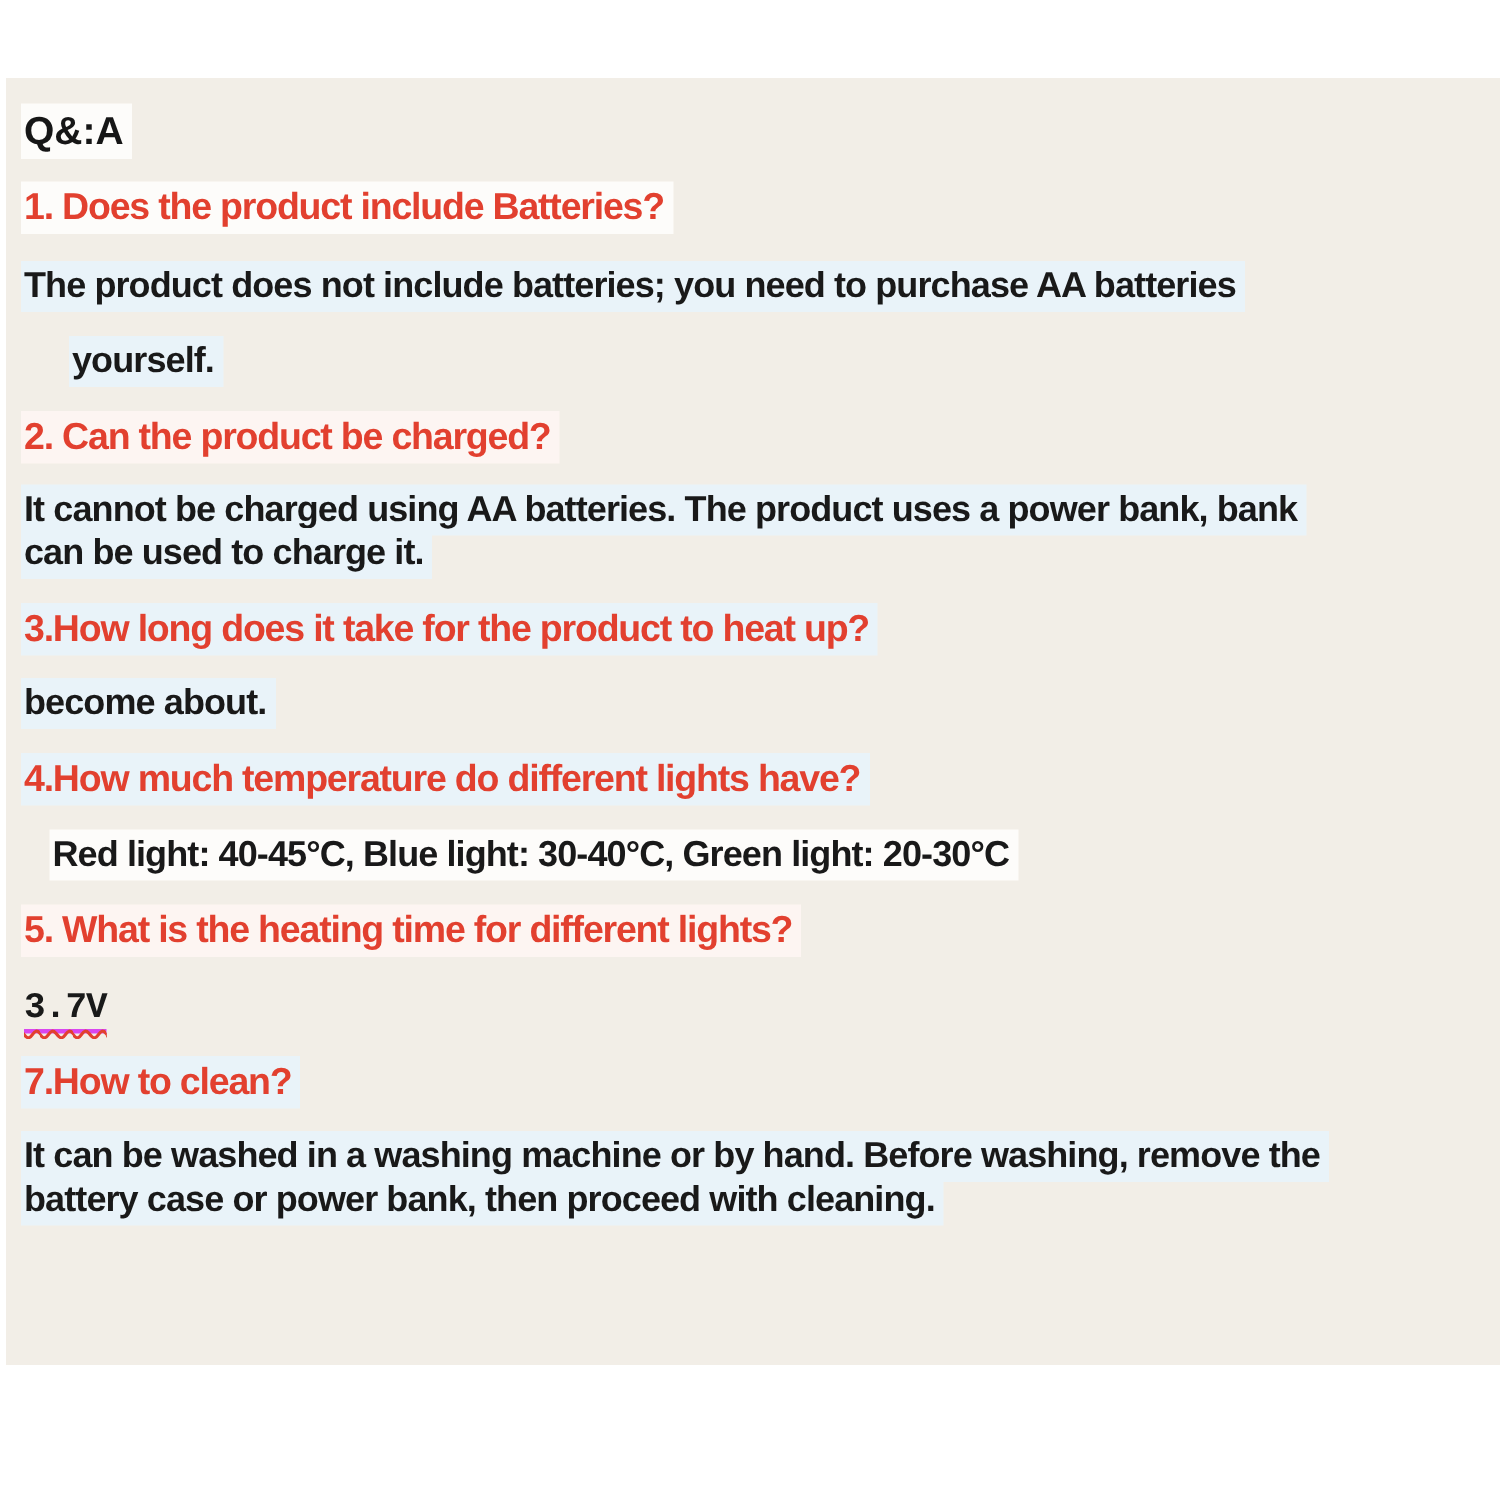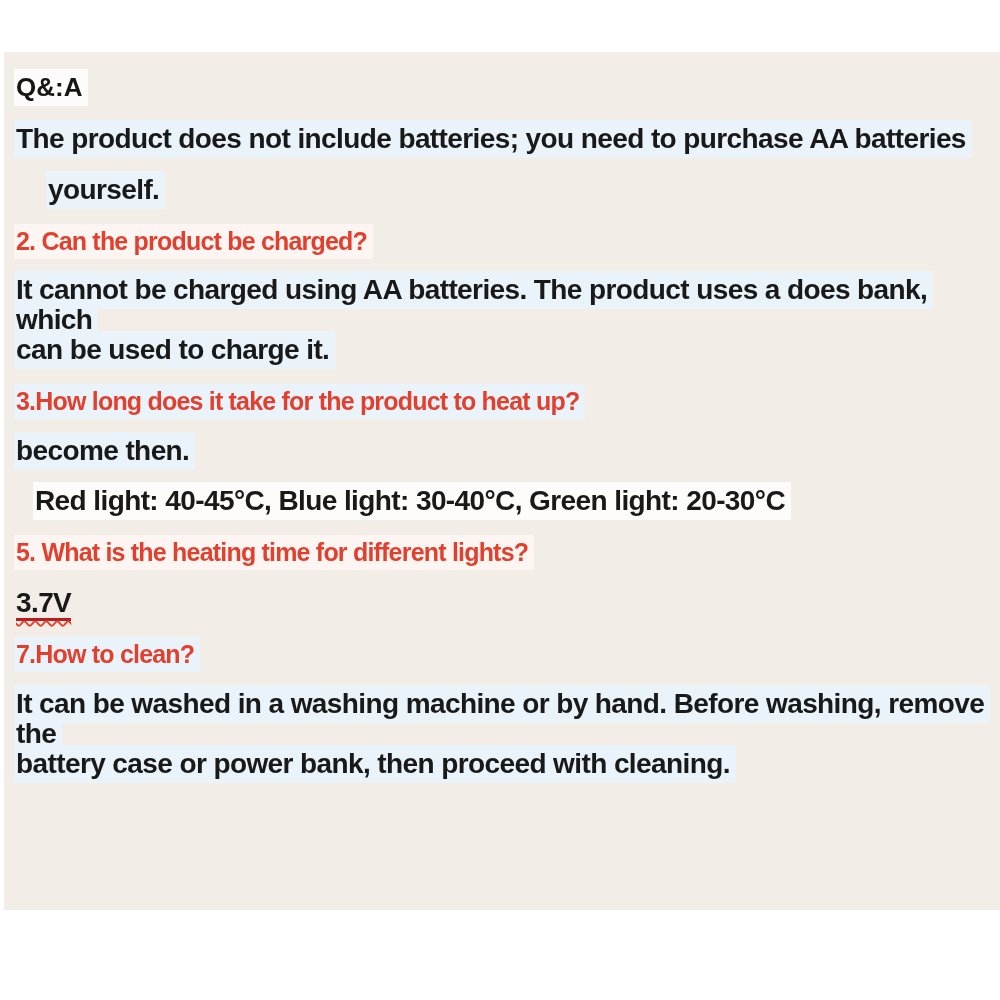--- a/index.html
+++ b/index.html
@@ -27,21 +27,21 @@
   .hl-pink{background:#fdf5f2;}
   .hl-blue{background:#e9f3f9;}
   .hl-none{background:transparent;}
   .t-title{
     font-size:26px;font-weight:700;color:#161616;letter-spacing:0px;
   }
   .t-q{
     font-size:25px;font-weight:700;color:#e2402f;letter-spacing:-0.8px;
   }
   .t-a{
-    font-size:28px;font-weight:700;color:#191919;letter-spacing:-0.6px;
+    font-size:24px;font-weight:700;color:#191919;letter-spacing:-0.6px;
   }
   
   .m-title{margin:0 0 0 0;line-height:31px;}
   .m-q1  {margin-top:15px;line-height:32px;}
   .m-a1a {margin-top:17px;line-height:31px;}
   .m-a1b {margin-top:16px;line-height:31px;padding-left:32px;}
   .m-q2  {margin-top:17px;line-height:30px;}
   .m-a2  {margin-top:17px;line-height:26px;}
   .m-q3  {margin-top:20px;line-height:29px;}
   .m-a3  {margin-top:19px;line-height:26px;}
@@ -57,55 +57,62 @@
   .para .line{display:block;}
   
   .wavy-wrap{
     text-decoration-line:underline;
     text-decoration-style:wavy;
     text-decoration-color:#e2402f;
     text-decoration-thickness:2px;
     text-underline-offset:8px;
   }
   .black-underline{
-    border-bottom:3px solid #b91c1c;
+    border-bottom:3px solid #d946ef;
     padding-bottom:0px;
+    font-family:Liberation Mono, monospace;
   }
 </style>
 </head>
 <body>
 
 <div class="panel">
 
   <div class="row m-title">
     <span class="hl hl-white t-title">Q&amp;:A</span>
   </div>
 
+  <div class="row m-q1">
+    <span class="hl hl-white t-q">1. Does the product include Batteries?</span>
+  </div>
   <div class="row m-a1a">
     <span class="hl hl-blue t-a">The product does not include batteries; you need to purchase AA batteries</span>
   </div>
   <div class="row m-a1b">
     <span class="hl hl-blue t-a">yourself.</span>
   </div>
 
   <div class="row m-q2">
     <span class="hl hl-pink t-q">2. Can the product be charged?</span>
   </div>
   <div class="para m-a2">
-    <span class="line"><span class="hl hl-blue t-a">It cannot be charged using AA batteries. The product uses a does bank, which</span></span>
+    <span class="line"><span class="hl hl-blue t-a">It cannot be charged using AA batteries. The product uses a power bank, bank</span></span>
     <span class="line"><span class="hl hl-blue t-a">can be used to charge it.</span></span>
   </div>
 
   <div class="row m-q3">
     <span class="hl hl-blue t-q">3.How long does it take for the product to heat up?</span>
   </div>
   <div class="para m-a3">
-    <span class="line"><span class="hl hl-blue t-a">become then.</span></span>
+    <span class="line"><span class="hl hl-blue t-a">become about.</span></span>
   </div>
 
+  <div class="row m-q4">
+    <span class="hl hl-blue t-q">4.How much temperature do different lights have?</span>
+  </div>
   <div class="row m-a4">
     <span class="hl hl-white t-a">Red light: 40-45°C, Blue light: 30-40°C, Green light: 20-30°C</span>
   </div>
 
   <div class="row m-q5">
     <span class="hl hl-pink t-q">5. What is the heating time for different lights?</span>
   </div>
 
   <div class="row m-a6">
     <span class="hl hl-none t-a wavy-wrap"><span class="black-underline">3.7V</span></span>

